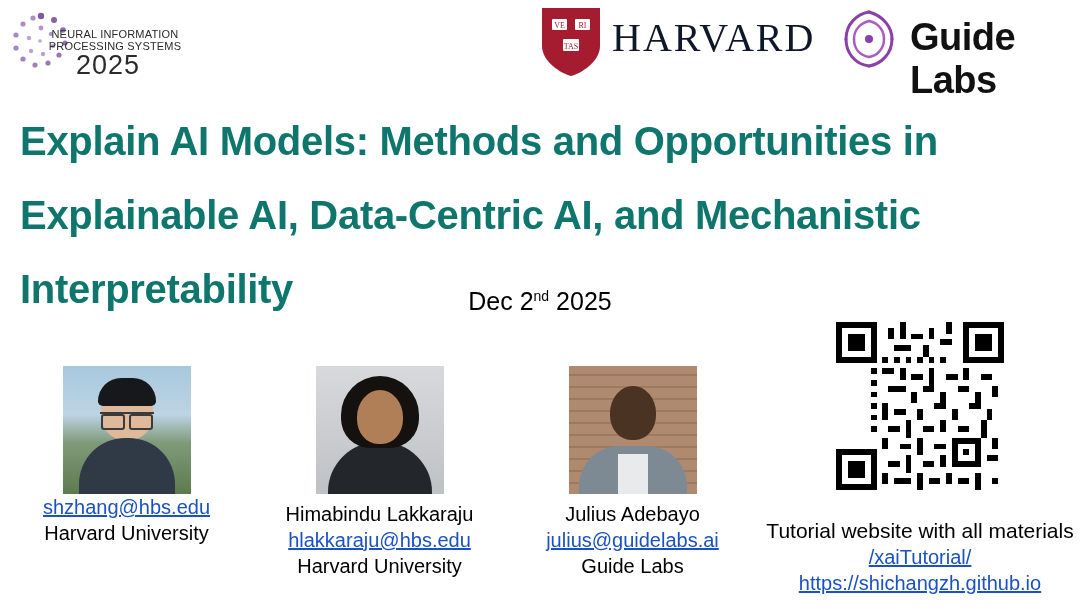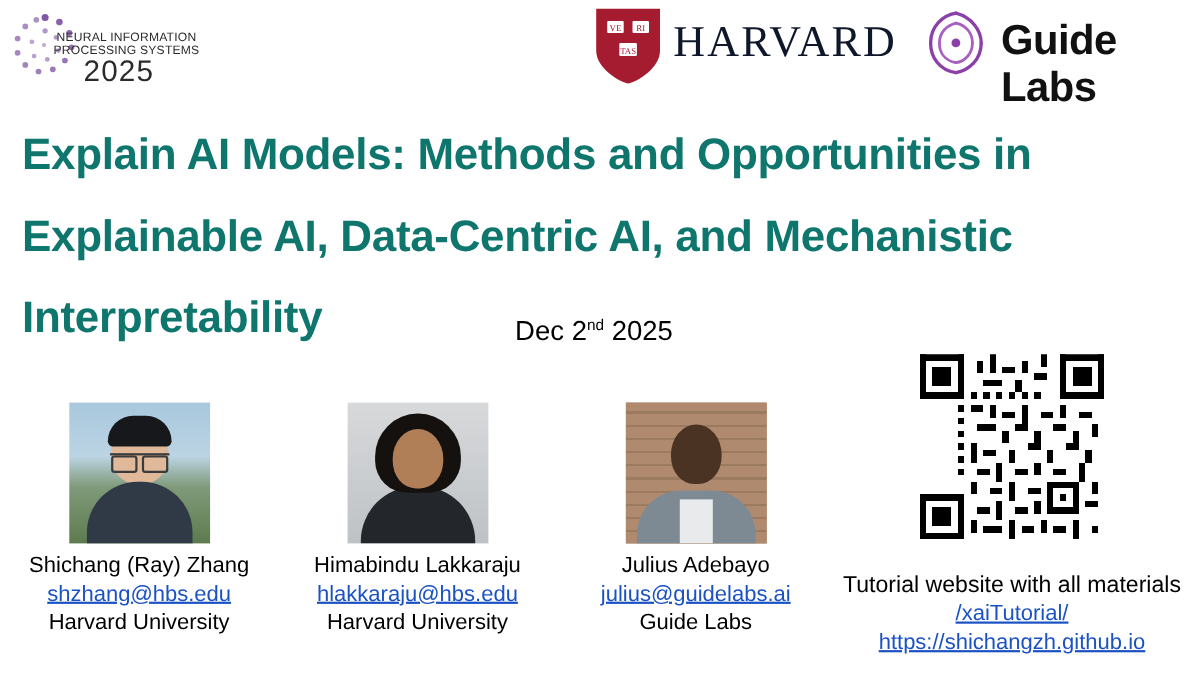--- a/index.html
+++ b/index.html
@@ -432,21 +432,20 @@
 <div class="people">
 
   <div class="person">
     <div class="photo photo-1">
       <div class="hair"></div>
       <div class="glasses">
           <i class="l"></i>
           <i class="r"></i>
         </div>
     </div>
-    <div class="p-name">Shichang (Ray) Zhang</div>
     <a class="p-email" href="#">shzhang@hbs.edu</a>
     <div class="p-affil">Harvard University</div>
   </div>
 
   <div class="person">
     <div class="photo photo-2">
       <div class="hair"></div>
       <div class="face2"></div>
     </div>
     <div class="p-name">Himabindu Lakkaraju</div>

